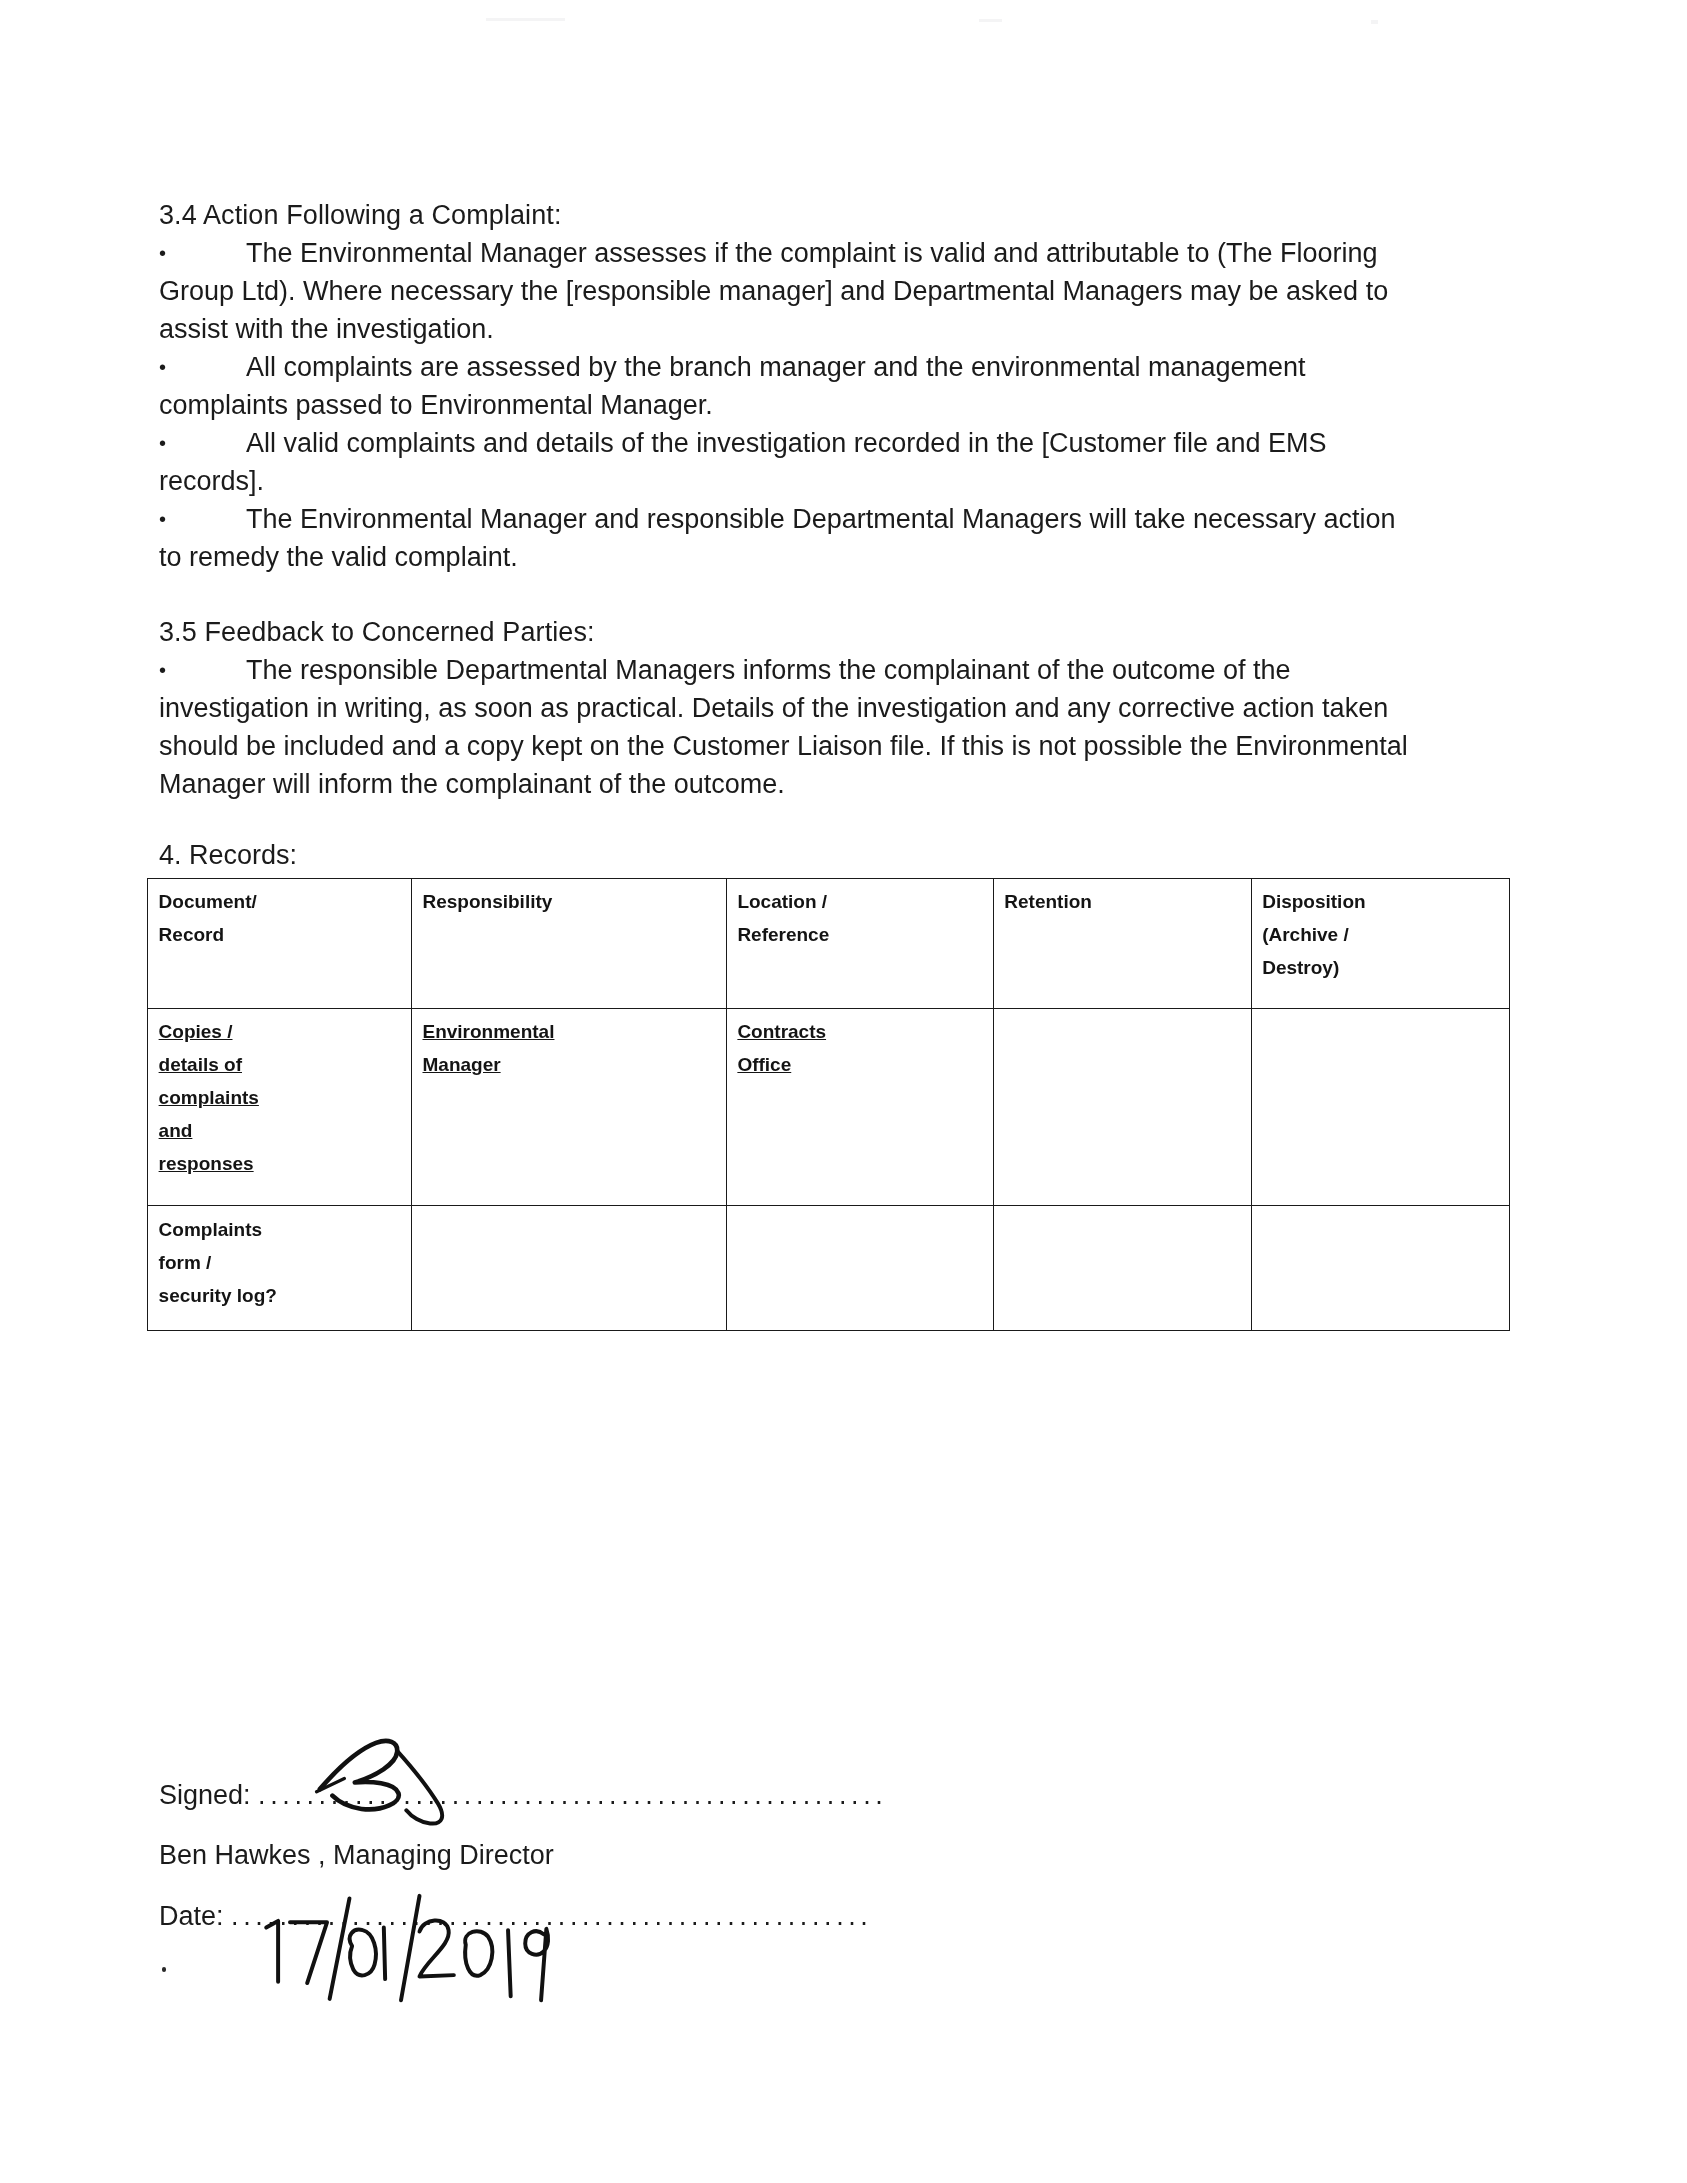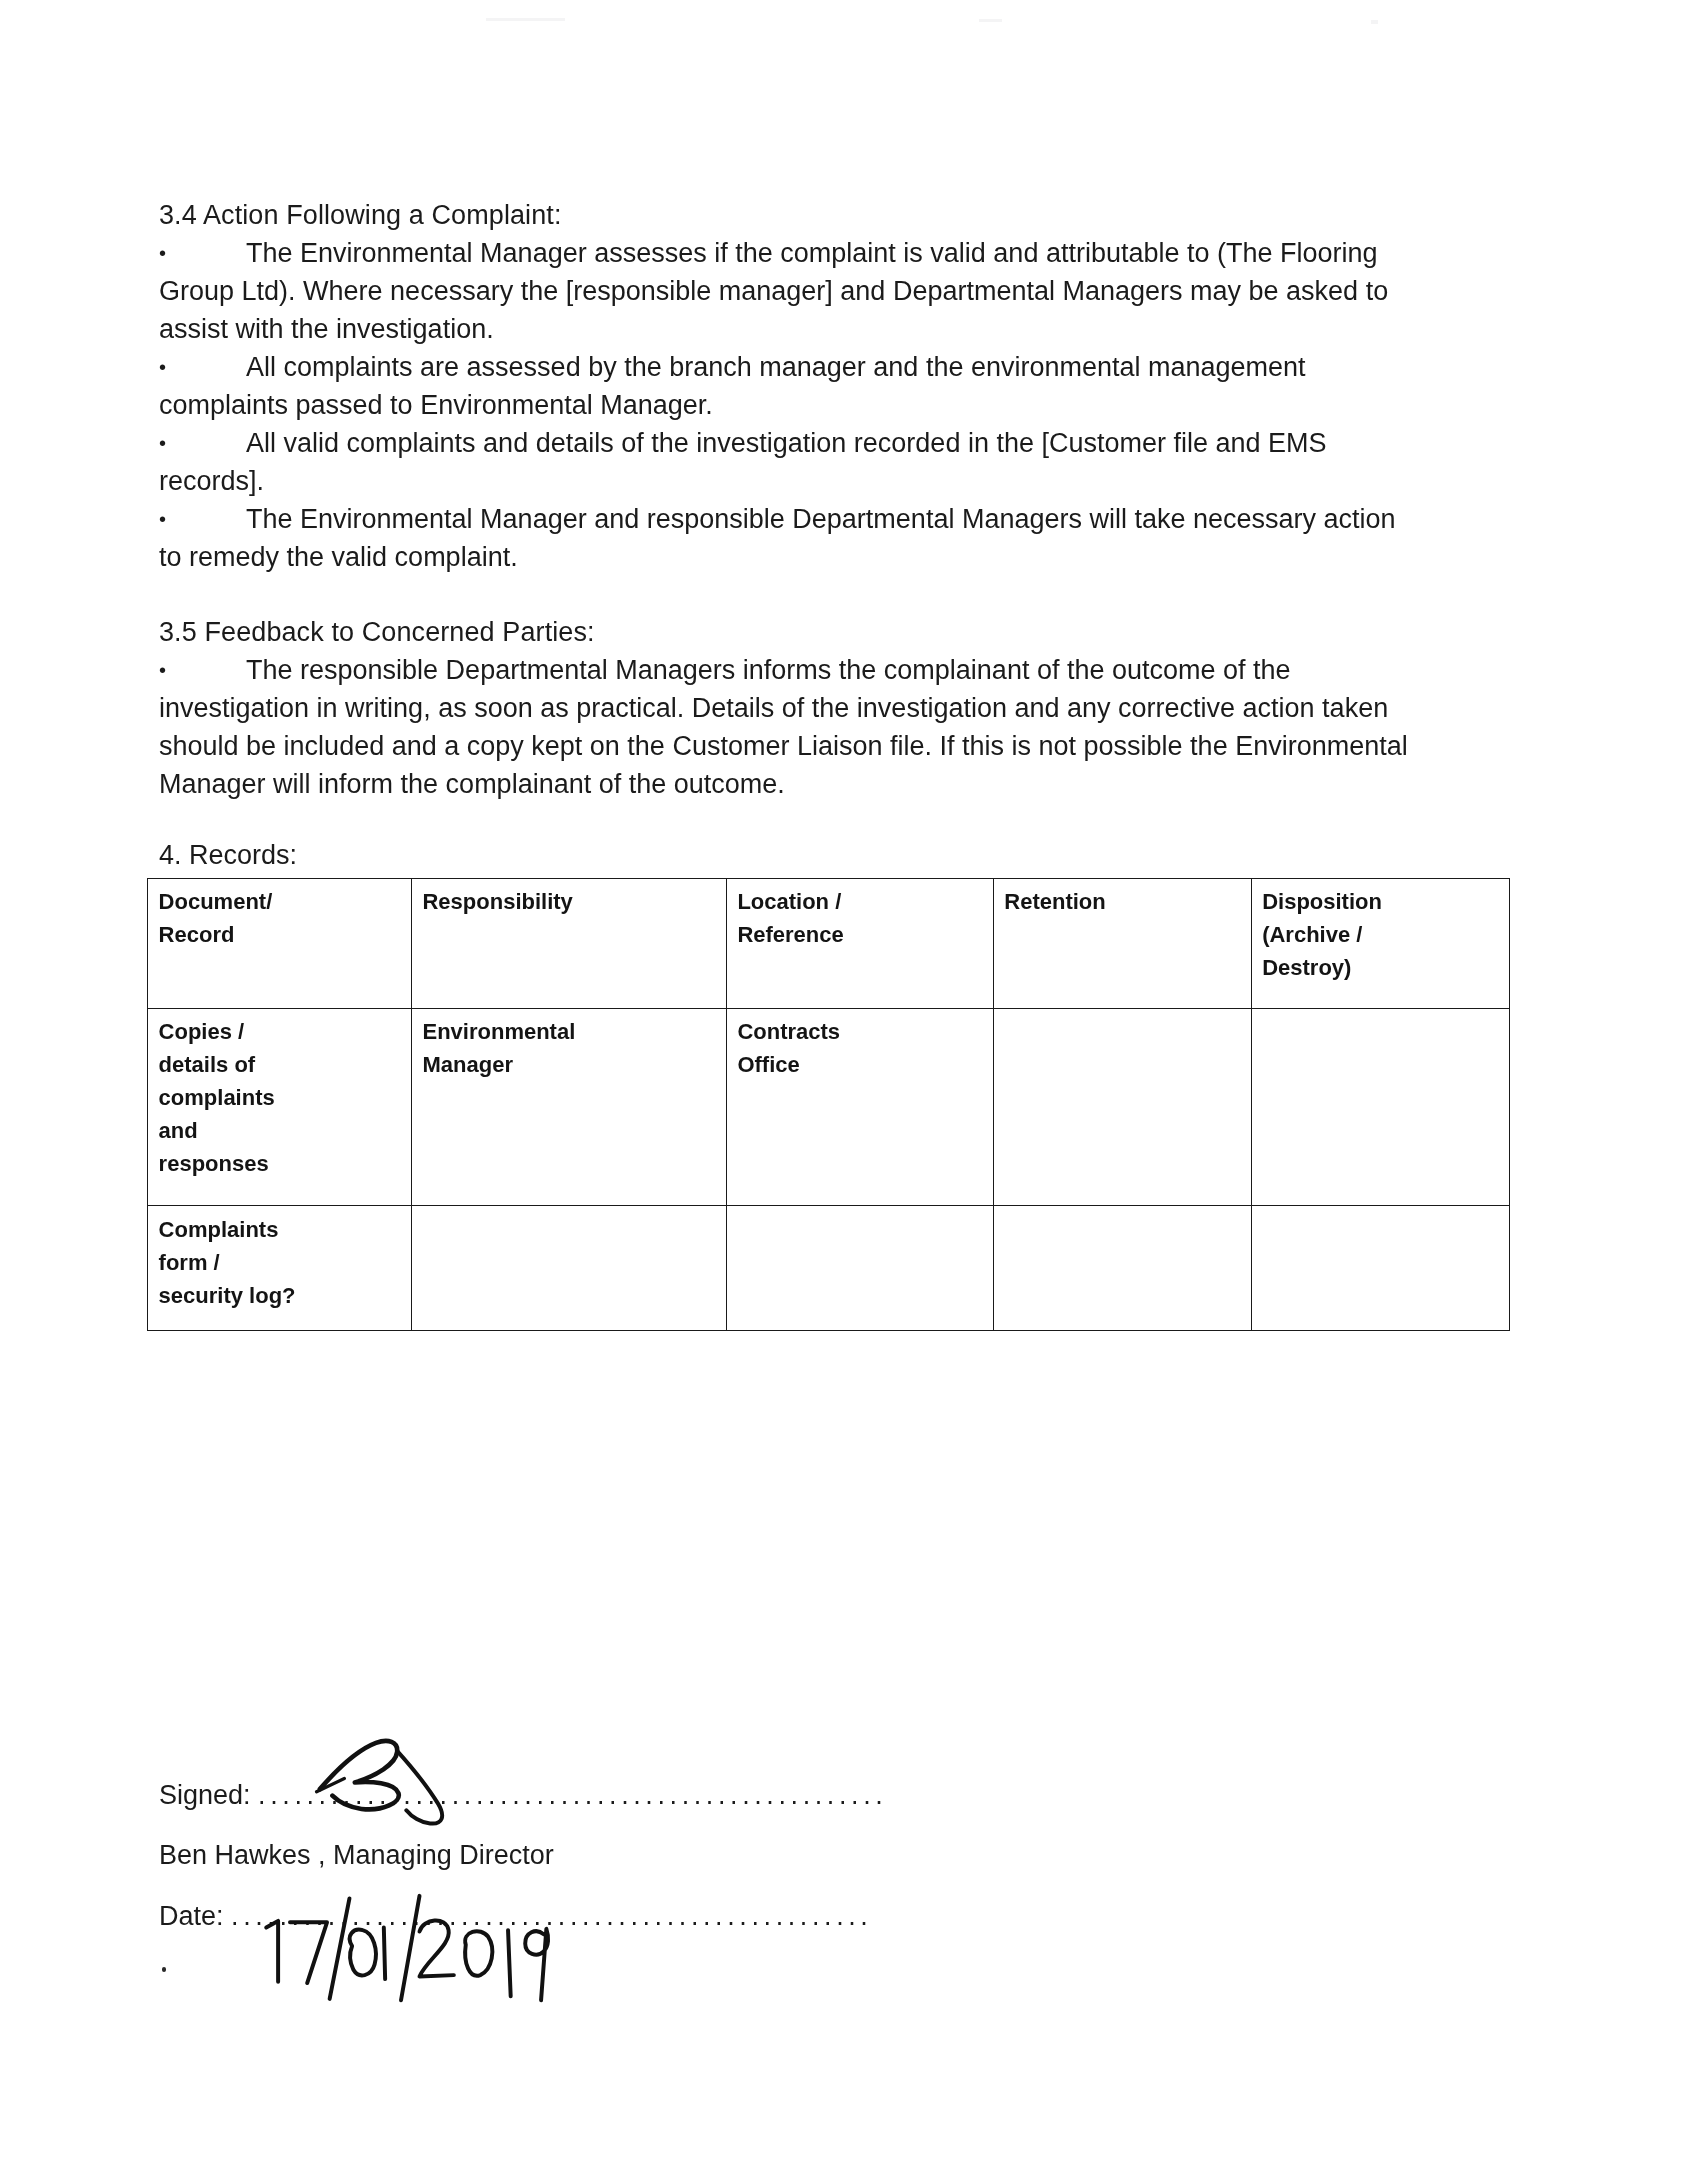--- a/index.html
+++ b/index.html
@@ -65,33 +65,33 @@
   table.records {
     border-collapse: collapse;
     width: 1257px;
     table-layout: fixed;
     margin-left: -12px;
   }
   table.records td {
     border: 1.3px solid #1a1a1a;
     vertical-align: top;
     padding: 6.6px 9.3px 6.6px 10.6px;
-    font-size: 22px;
+    font-size: 19px;
     line-height: 33px;
     font-weight: bold;
     color: #141414;
   }
   table.records td.empty { padding: 0; }
   .col1 { width: 243px; }
   .col2 { width: 294px; }
   .col3 { width: 246px; }
   .col4 { width: 237px; }
   .col5 { width: 238px; }
   tr.hdr td { height: 116px; }
-  tr.r1 td { height: 183px; }
+  tr.r1 td { height: 183px; text-decoration: underline; }
   tr.r2 td { height: 111px; }
   .cellline { display: block; }
 
   
   .sig-block {
     position: absolute;
     left: 159px;
     top: 1777px;
     width: 992px;
   }

